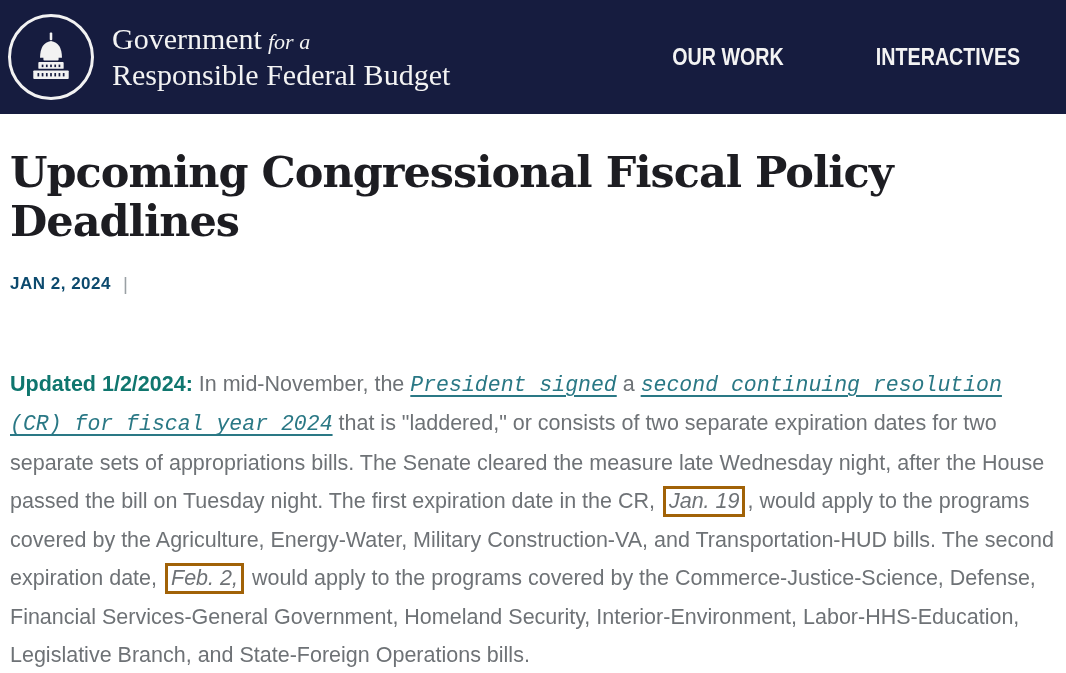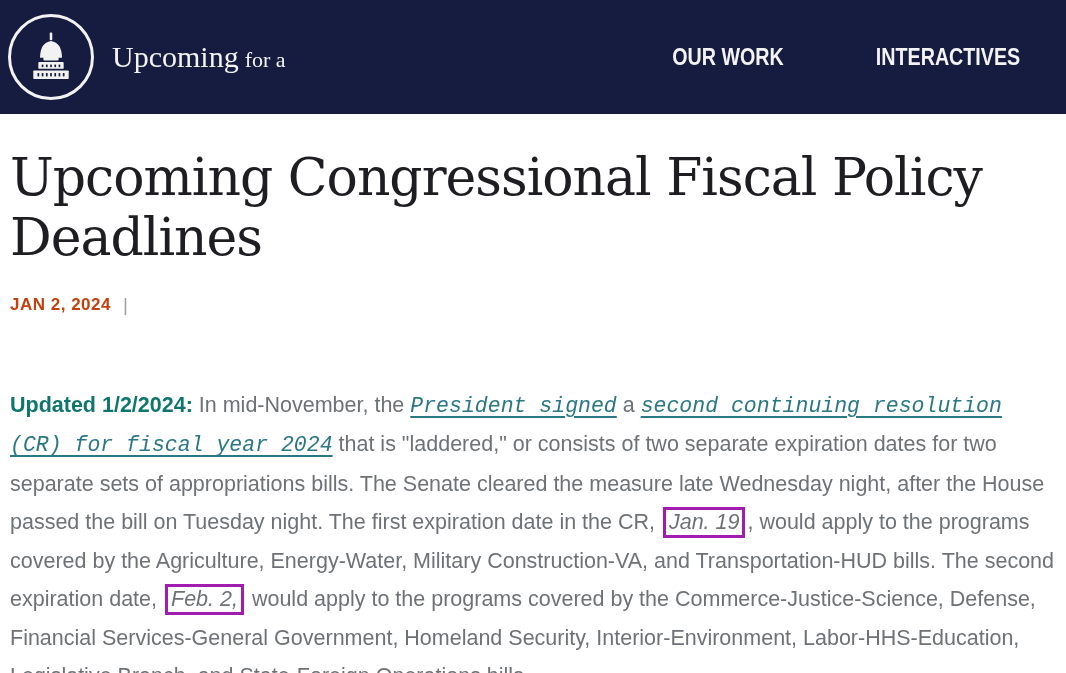--- a/index.html
+++ b/index.html
@@ -22,69 +22,69 @@
     width: 86px; height: 86px; flex: 0 0 86px;
     border: 3px solid #f2f2f2; border-radius: 50%;
     display: flex; align-items: center; justify-content: center;
   }
   .logo-text {
     color: #f3f3f3;
     font-family: "Liberation Serif", serif;
     font-size: 30px; line-height: 1.2; font-weight: 400;
     white-space: nowrap;
   }
-  .logo-text .for-a { font-size: 22px; margin-left: 6px; margin-top: 32px; }
+  .logo-text .for-a { font-style: italic; font-size: 22px; margin-left: 6px; margin-top: 32px; }
 
   .main-nav { margin-left: auto; display: flex; gap: 64px; align-items: flex-end; }
   .nav-item {
     color: #f3f3f3; text-decoration: none; cursor: pointer;
     font-weight: 700; font-size: 24px; letter-spacing: 0;
     transform: scaleX(0.82); transform-origin: center;
     white-space: nowrap;
   }
 
   
   .content { padding: 0 12px 0 10px; }
   .page-title {
     margin: 34px 0 0 0;
     font-family: "DejaVu Serif", "Liberation Serif", serif;
-    font-weight: 400;
-    font-size: 52px;
+    font-weight: 700;
+    font-size: 43px;
     line-height: 1.15;
     letter-spacing: -1px;
     color: #1d1d22;
     max-width: 1000px;
   }
   .meta-row {
     margin-top: 26px;
     display: flex; align-items: center; gap: 12px;
     font-weight: 700; font-size: 17px; letter-spacing: 0.5px;
   }
-  .meta-date { color: #c2410c; }
+  .meta-date { color: #0c4a6e; }
   .meta-divider { color: #9aa0a4; font-weight: 400; font-size: 19px; }
   .meta-category {
     color: #26707d; text-decoration: underline; text-underline-offset: 4px;
     cursor: pointer;
   }
 
   .article-body {
     margin-top: 70px;
     font-size: 21.5px;
     line-height: 38.5px;
     color: #6e7276;
   }
   .seg-bold { font-weight: 700; font-style: normal; color: #0f766e; }
   .seg-text { }
   .seg-link {
     font-style: italic; color: #2a7885;
     text-decoration: underline; text-underline-offset: 4px; cursor: pointer; font-family: Liberation Mono, monospace;
   }
   .seg-boxed {
     font-style: italic;
-    border: 3px solid #a21caf;
+    border: 3px solid #a16207;
     padding: 0 3px 1px 3px;
     margin: 0 2px;
   }
 </style>
 </head>
 <body>
 
 <header class="site-header">
   <a class="logo">
     <span class="logo-circle">
@@ -106,21 +106,22 @@
           <rect x="21" y="51" width="2" height="4"></rect>
           <rect x="26" y="51" width="2" height="4"></rect>
           <rect x="31" y="51" width="2" height="4"></rect>
           <rect x="36" y="51" width="2" height="4"></rect>
           <rect x="41" y="51" width="2" height="4"></rect>
           <rect x="46" y="51" width="2" height="4"></rect>
         </g>
       </svg>
     </span>
     <span class="logo-text">
-      <span>Upcoming</span><span class="for-a">for a</span><br>
+      <span>Government</span><span class="for-a">for a</span><br>
+      <span>Responsible Federal Budget</span>
     </span>
   </a>
   <nav class="main-nav">
     <a class="nav-item">OUR WORK</a>
     <a class="nav-item">INTERACTIVES</a>
   </nav>
 </header>
 
 <main class="content">
   <h1 class="page-title">Upcoming Congressional Fiscal Policy Deadlines</h1>

